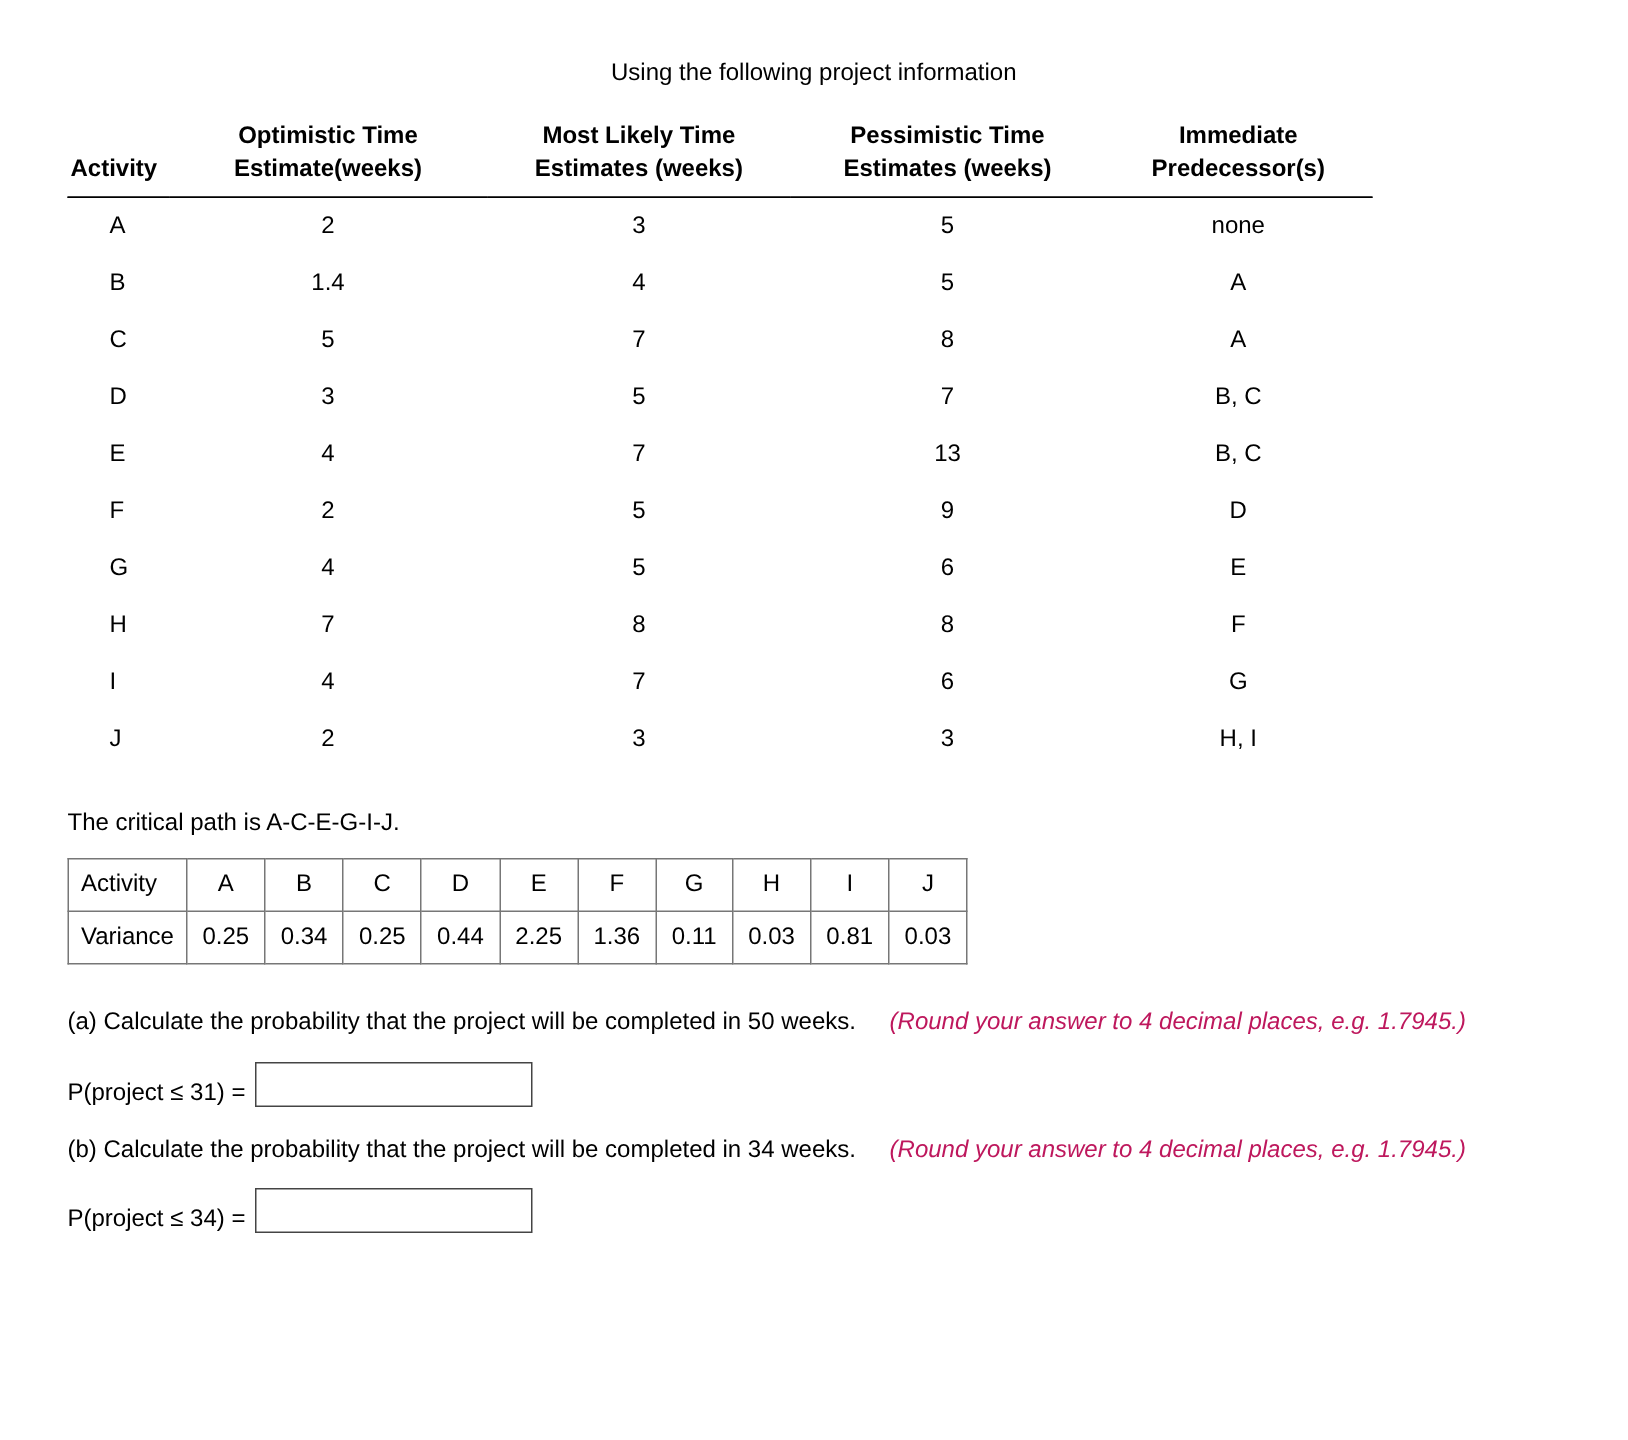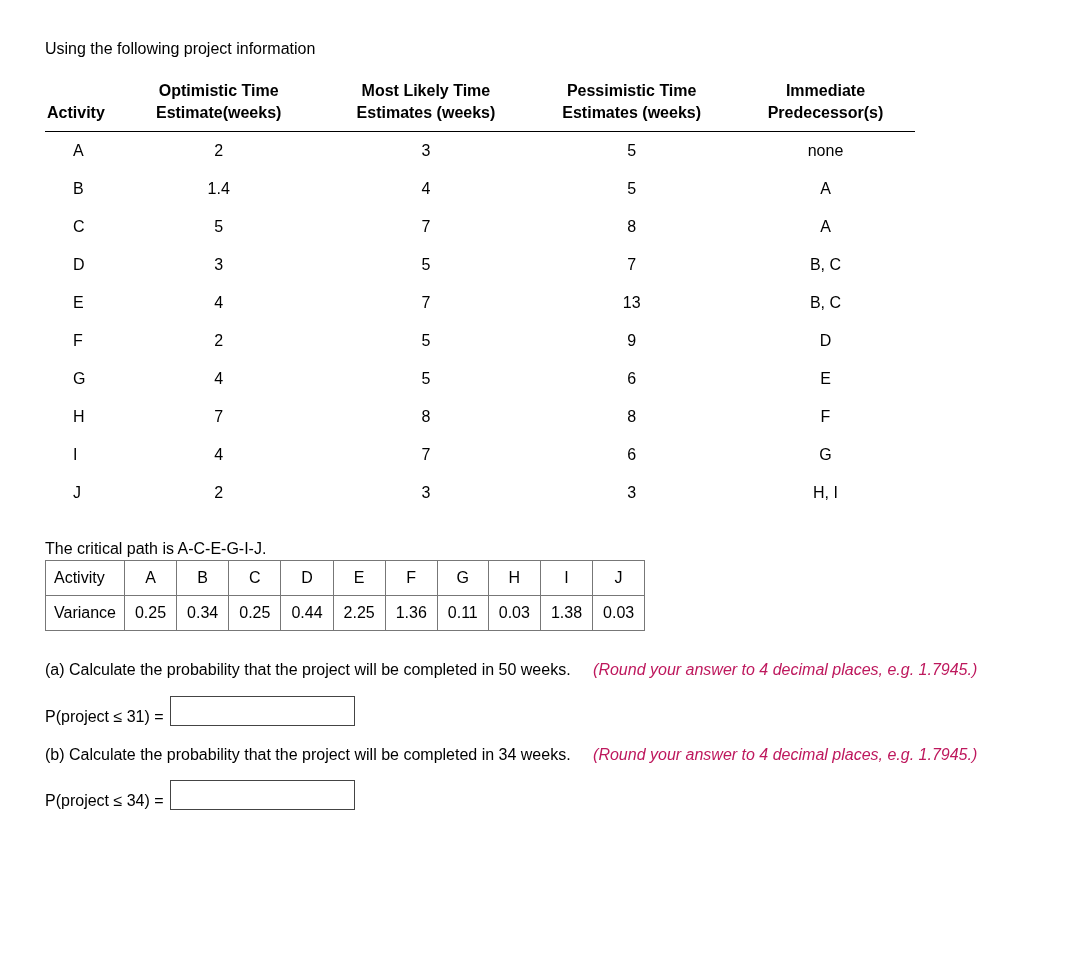--- a/index.html
+++ b/index.html
@@ -9,20 +9,21 @@
       margin: 0;
       padding: 40px 45px;
       font-family: Arial, Helvetica, sans-serif;
       font-size: 16px;
       color: #000;
       background: #fff;
       width: 1085px;
     }
     .intro {
       margin-bottom: 18px;
+      text-align: center;
     }
     table.main-table {
       border-collapse: collapse;
       width: 870px;
       margin-bottom: 28px;
     }
     table.main-table thead th {
       text-align: center;
       font-weight: bold;
       padding: 4px 8px 8px;
@@ -39,21 +40,21 @@
     table.main-table tbody td {
       text-align: center;
       padding: 10px 8px;
       font-weight: normal;
     }
     table.main-table tbody td:first-child {
       padding-left: 28px;
       text-align: left;
     }
     .critical {
-      margin-bottom: 2px;
+      margin-bottom: 14px;
     }
     table.var-table {
       border-collapse: collapse;
       margin-bottom: 28px;
     }
     table.var-table td, table.var-table th {
       border: 1px solid #777;
       padding: 8px 10px;
       text-align: center;
       font-weight: normal;
@@ -195,21 +196,21 @@
   <tr id="var-row-2">
     <td class="lbl">Variance</td>
   <td>0.25</td>
         <td>0.34</td>
         <td>0.25</td>
         <td>0.44</td>
         <td>2.25</td>
         <td>1.36</td>
         <td>0.11</td>
         <td>0.03</td>
-        <td>1.38</td>
+        <td>0.81</td>
         <td>0.03</td>
       </tr>
 </tbody>
   </table>
 
 <div class="question">
   <span>(a) Calculate the probability that the project will be completed in 50 weeks.</span>
   <span class="hint">(Round your answer to 4 decimal places, e.g. 1.7945.)</span>
 </div>
 <div class="answer-line">

